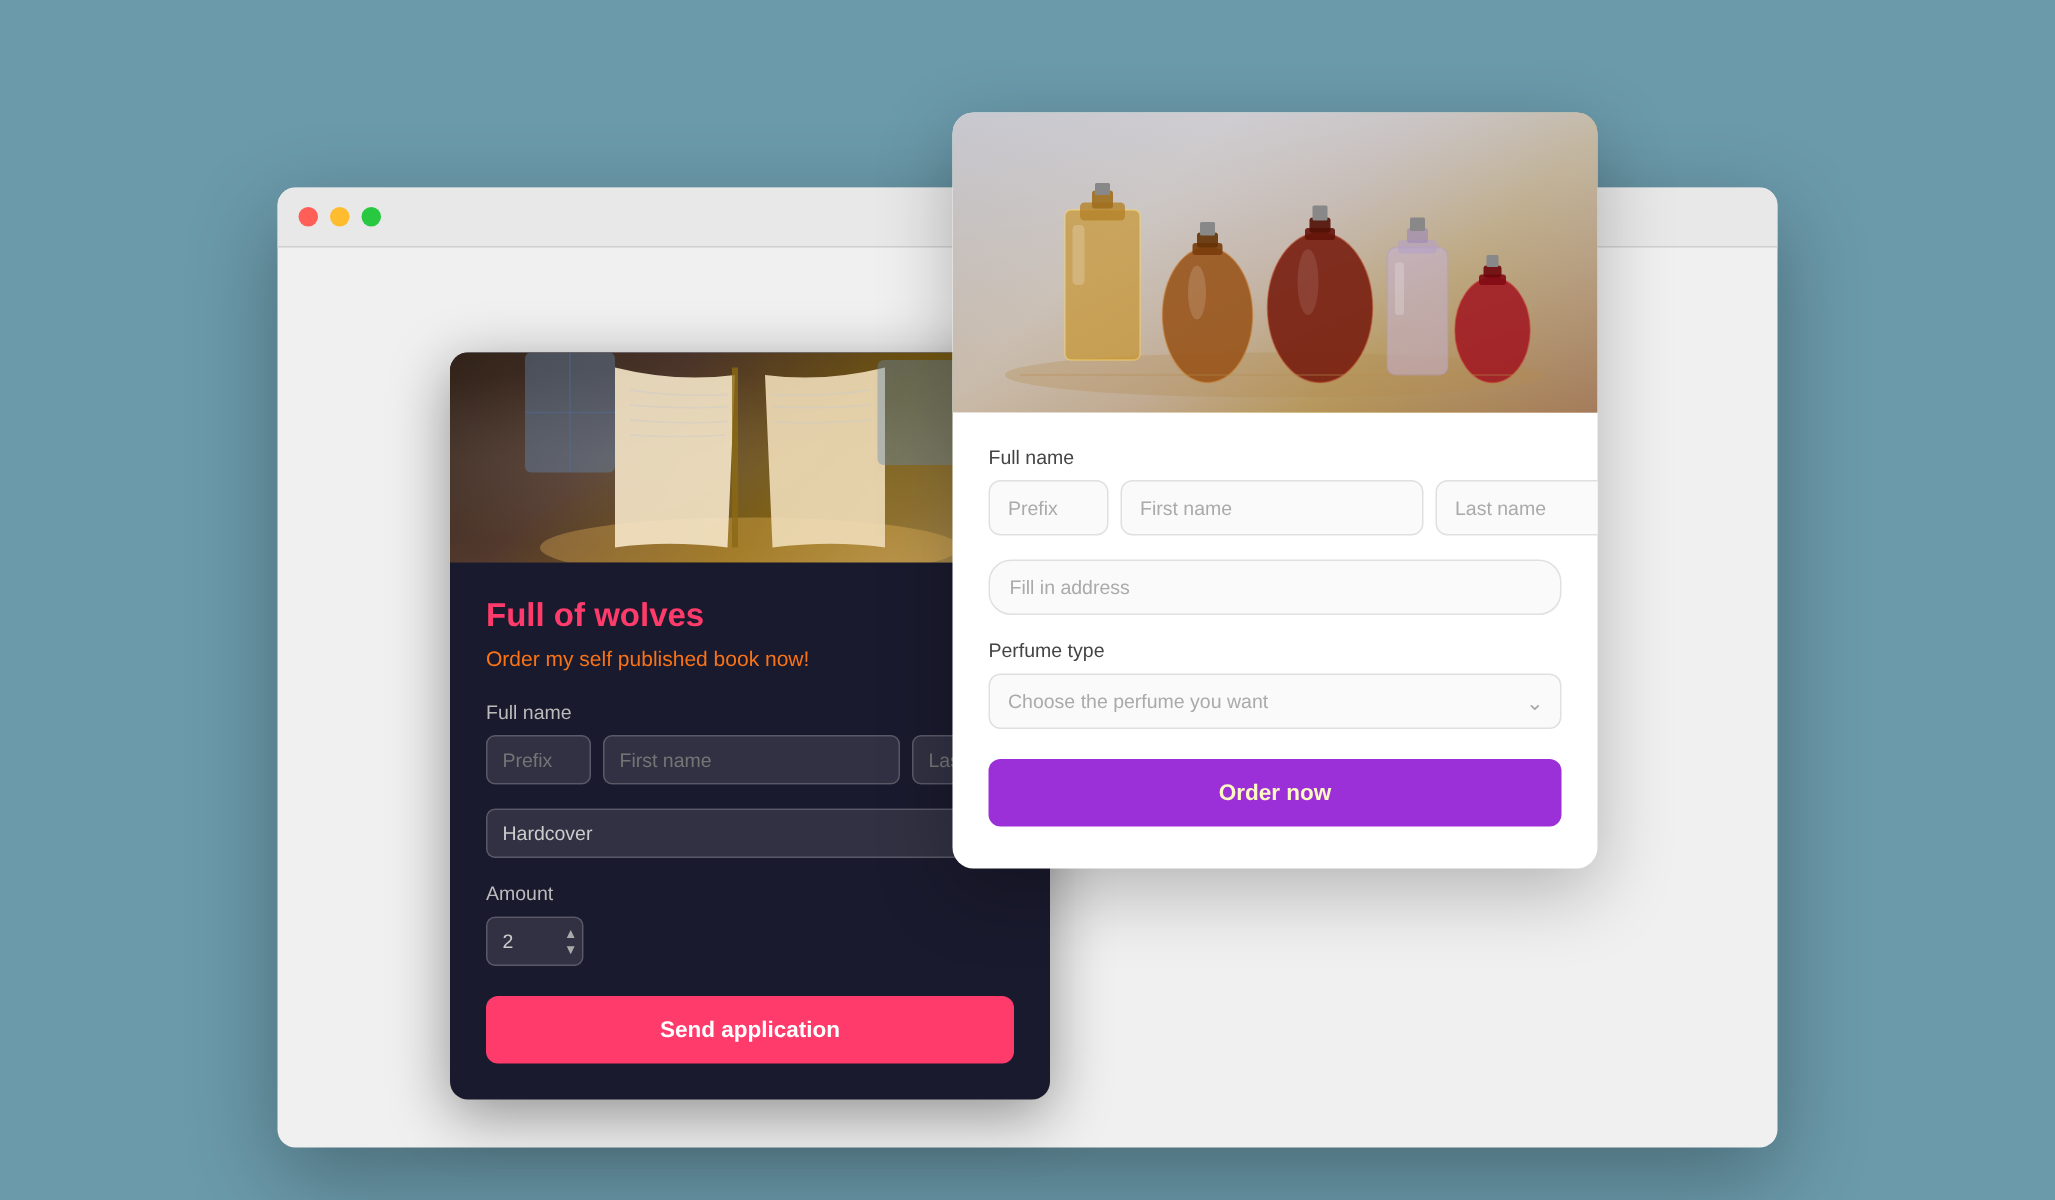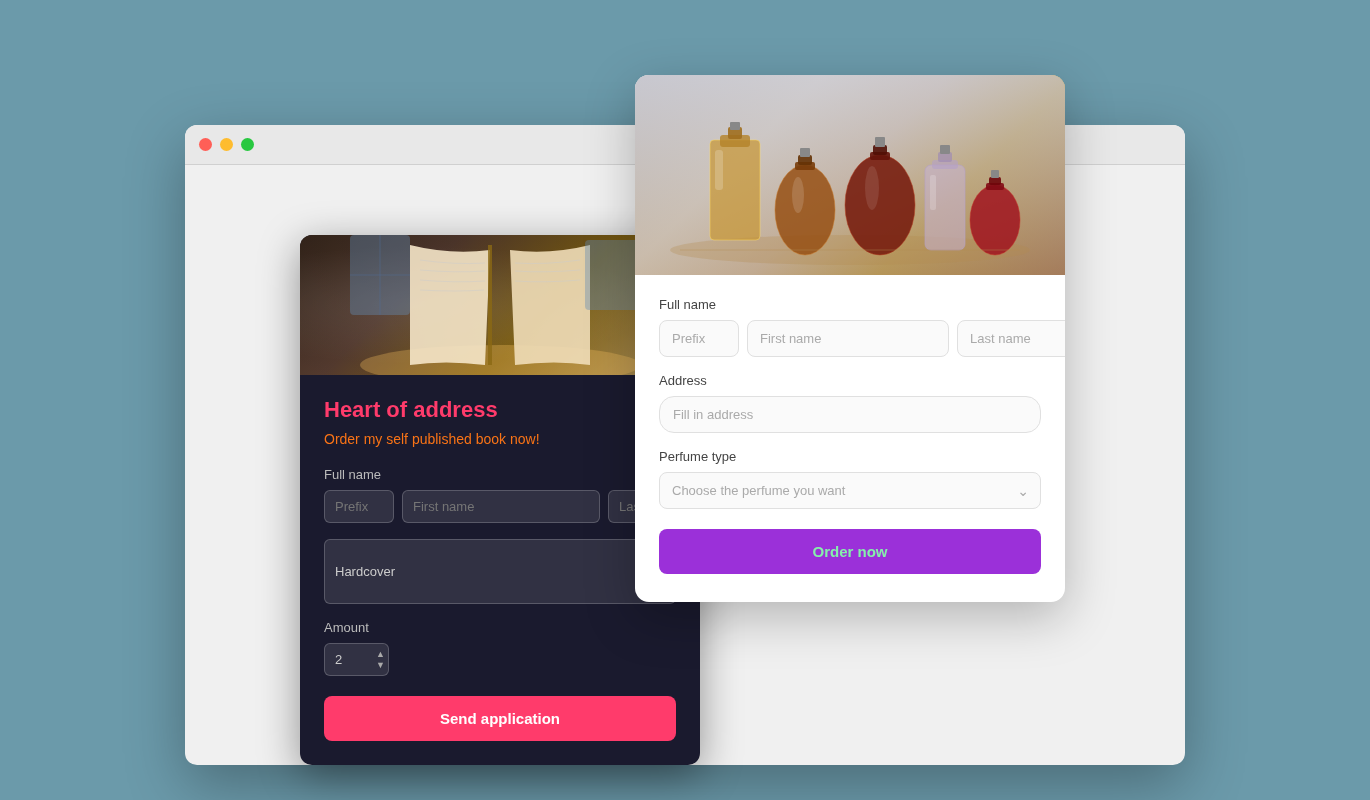--- a/index.html
+++ b/index.html
@@ -127,21 +127,21 @@
     .book-card .name-row input:last-child {
       flex: 1;
     }
 
     .book-card .select-field {
       width: 100%;
       background: rgba(255,255,255,0.1);
       border: 1px solid rgba(255,255,255,0.2);
       border-radius: 6px;
       color: #cccccc;
-      padding: 24px 10px;
+      padding: 8px 10px;
       font-size: 13px;
       appearance: none;
       outline: none;
       margin-bottom: 16px;
     }
 
     .book-card .amount-row {
       display: flex;
       align-items: center;
       margin-bottom: 20px;
@@ -315,21 +315,21 @@
       color: #aaa;
       pointer-events: none;
       font-size: 14px;
     }
 
     .perfume-card .order-btn {
       width: 100%;
       background: #9b30d9;
       border: none;
       border-radius: 8px;
-      color: #86efac;
+      color: #fef9c3;
       font-size: 15px;
       font-weight: 600;
       padding: 14px;
       cursor: pointer;
     }
 
     
     .book-svg {
       position: absolute;
       bottom: 0;
@@ -378,21 +378,21 @@
 
       <rect x="20" y="0" width="60" height="80" fill="rgba(100,140,180,0.4)" rx="4"></rect>
       <line x1="50" y1="0" x2="50" y2="80" stroke="rgba(80,110,150,0.5)" stroke-width="1"></line>
       <line x1="20" y1="40" x2="80" y2="40" stroke="rgba(80,110,150,0.5)" stroke-width="1"></line>
 
       <rect x="255" y="5" width="55" height="70" fill="rgba(100,140,180,0.4)" rx="4"></rect>
     </svg>
   </div>
 
   <div class="card-body">
-    <div class="card-title">Heart of address</div>
+    <div class="card-title">Full of wolves</div>
     <div class="card-subtitle">Order my self published book now!</div>
 
     <label class="field-label">Full name</label>
     <div class="name-row">
       <input type="text" class="" placeholder="Prefix" style="">
       <input type="text" class="" placeholder="First name" style="">
       <input type="text" class="" placeholder="Last name" style="">
     </div>
 
     <select class="select-field">
@@ -458,21 +458,20 @@
 
   <div class="card-body">
 
     <label class="field-label">Full name</label>
     <div class="name-row">
       <input type="text" class="input-field" placeholder="Prefix" style="">
       <input type="text" class="input-field" placeholder="First name" style="">
       <input type="text" class="input-field" placeholder="Last name" style="">
     </div>
 
-    <label class="field-label">Address</label>
     <input type="text" class="address-field" placeholder="Fill in address" style="">
 
     <label class="field-label">Perfume type</label>
     <div class="select-wrap">
       <select class="select-field">
         <option value="">Choose the perfume you want</option>
         <option>Option 1</option>
         <option>Option 2</option>
       </select>
       <span class="select-arrow">⌄</span>

